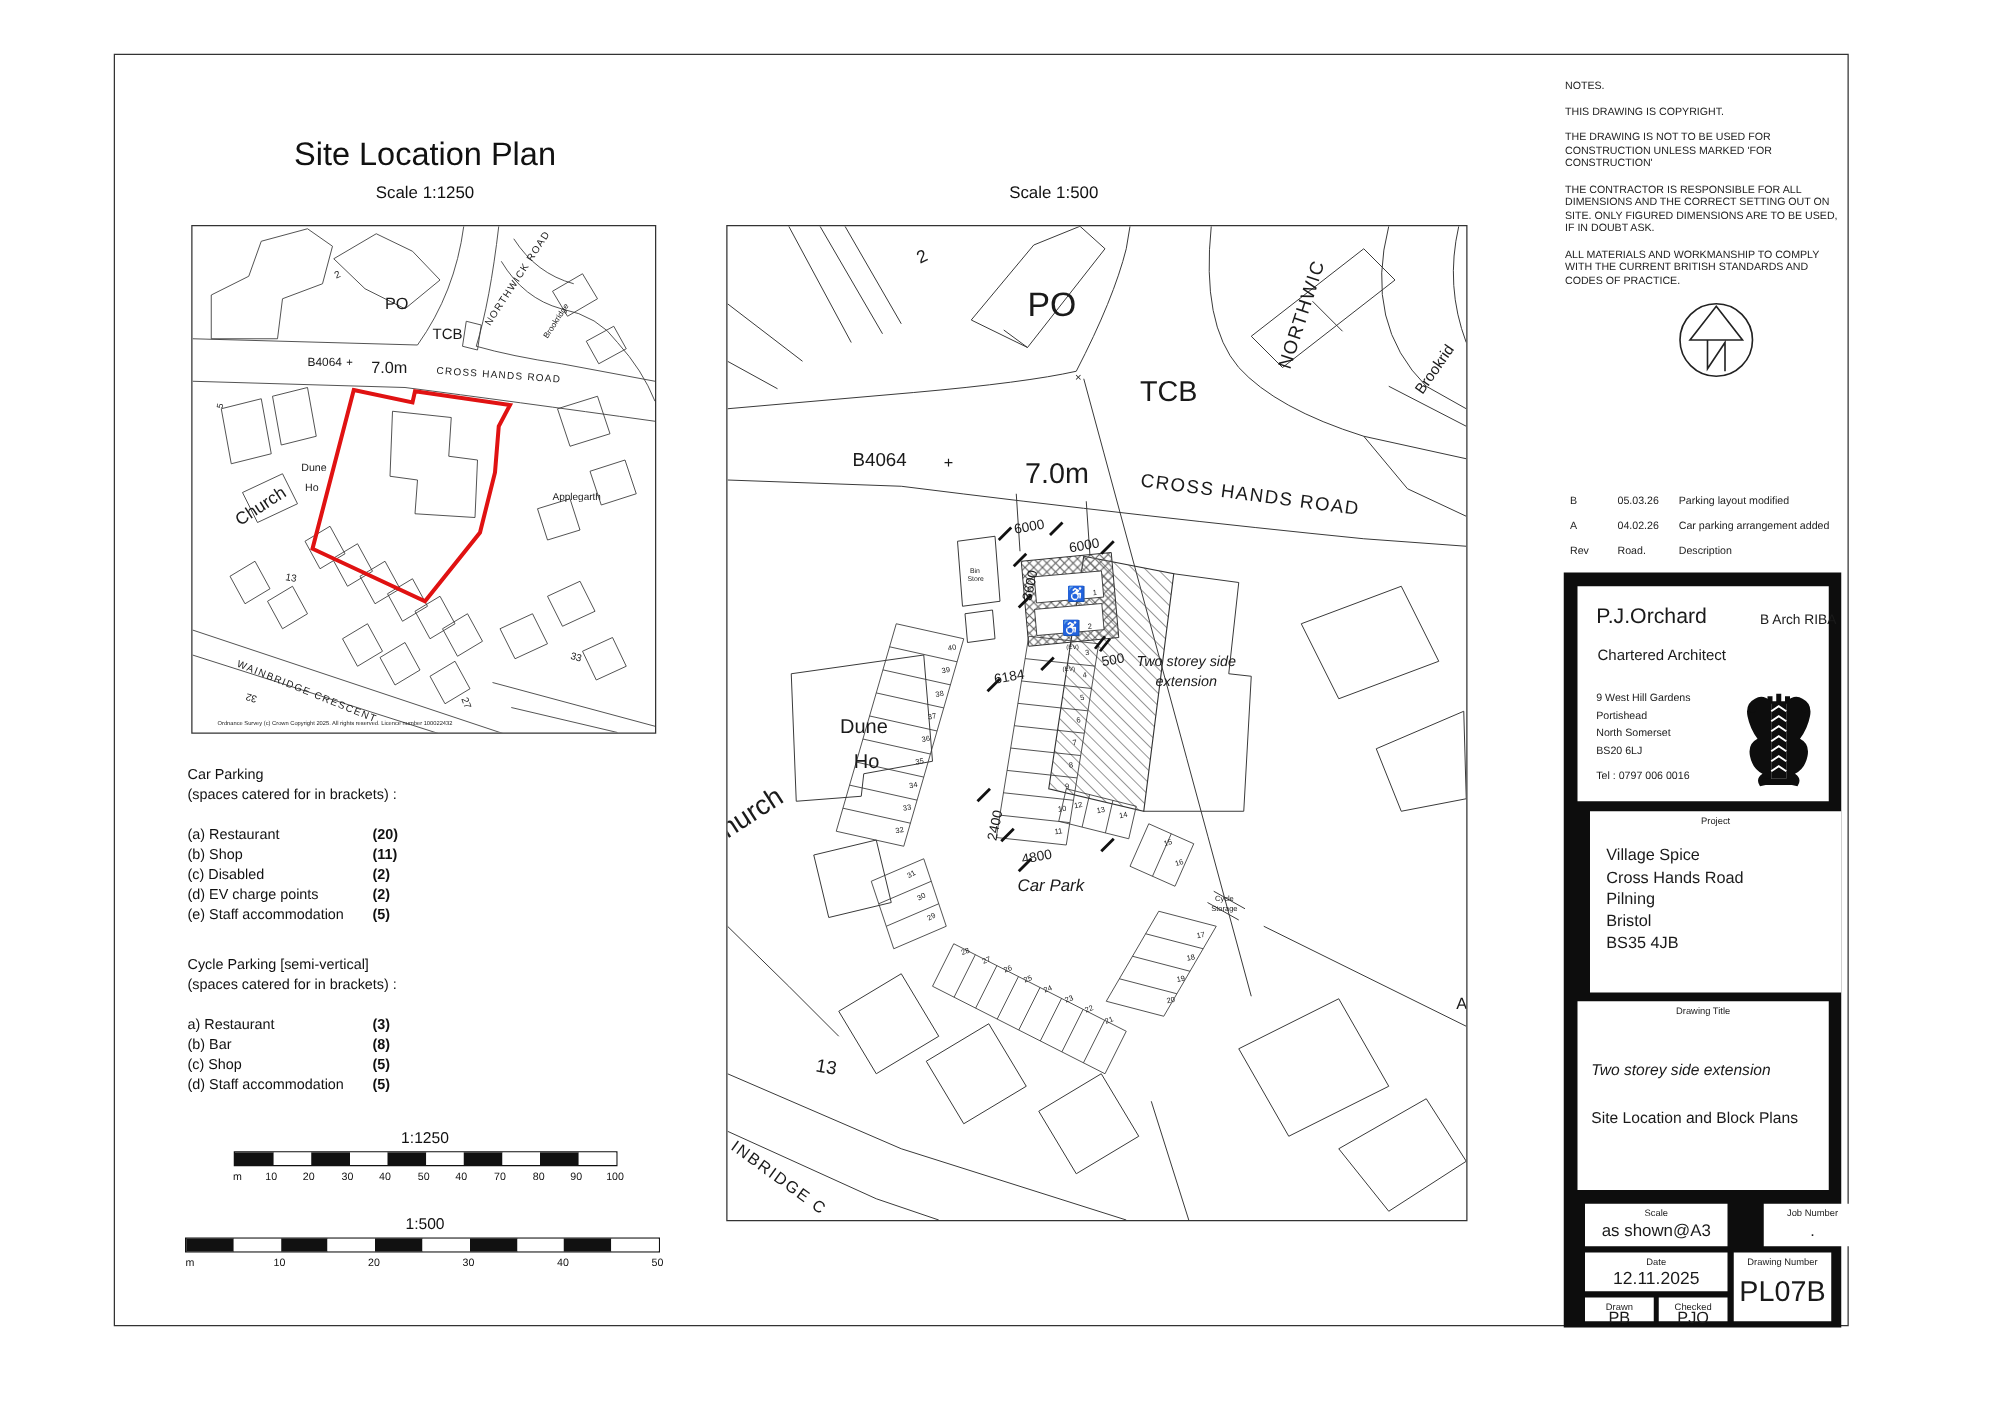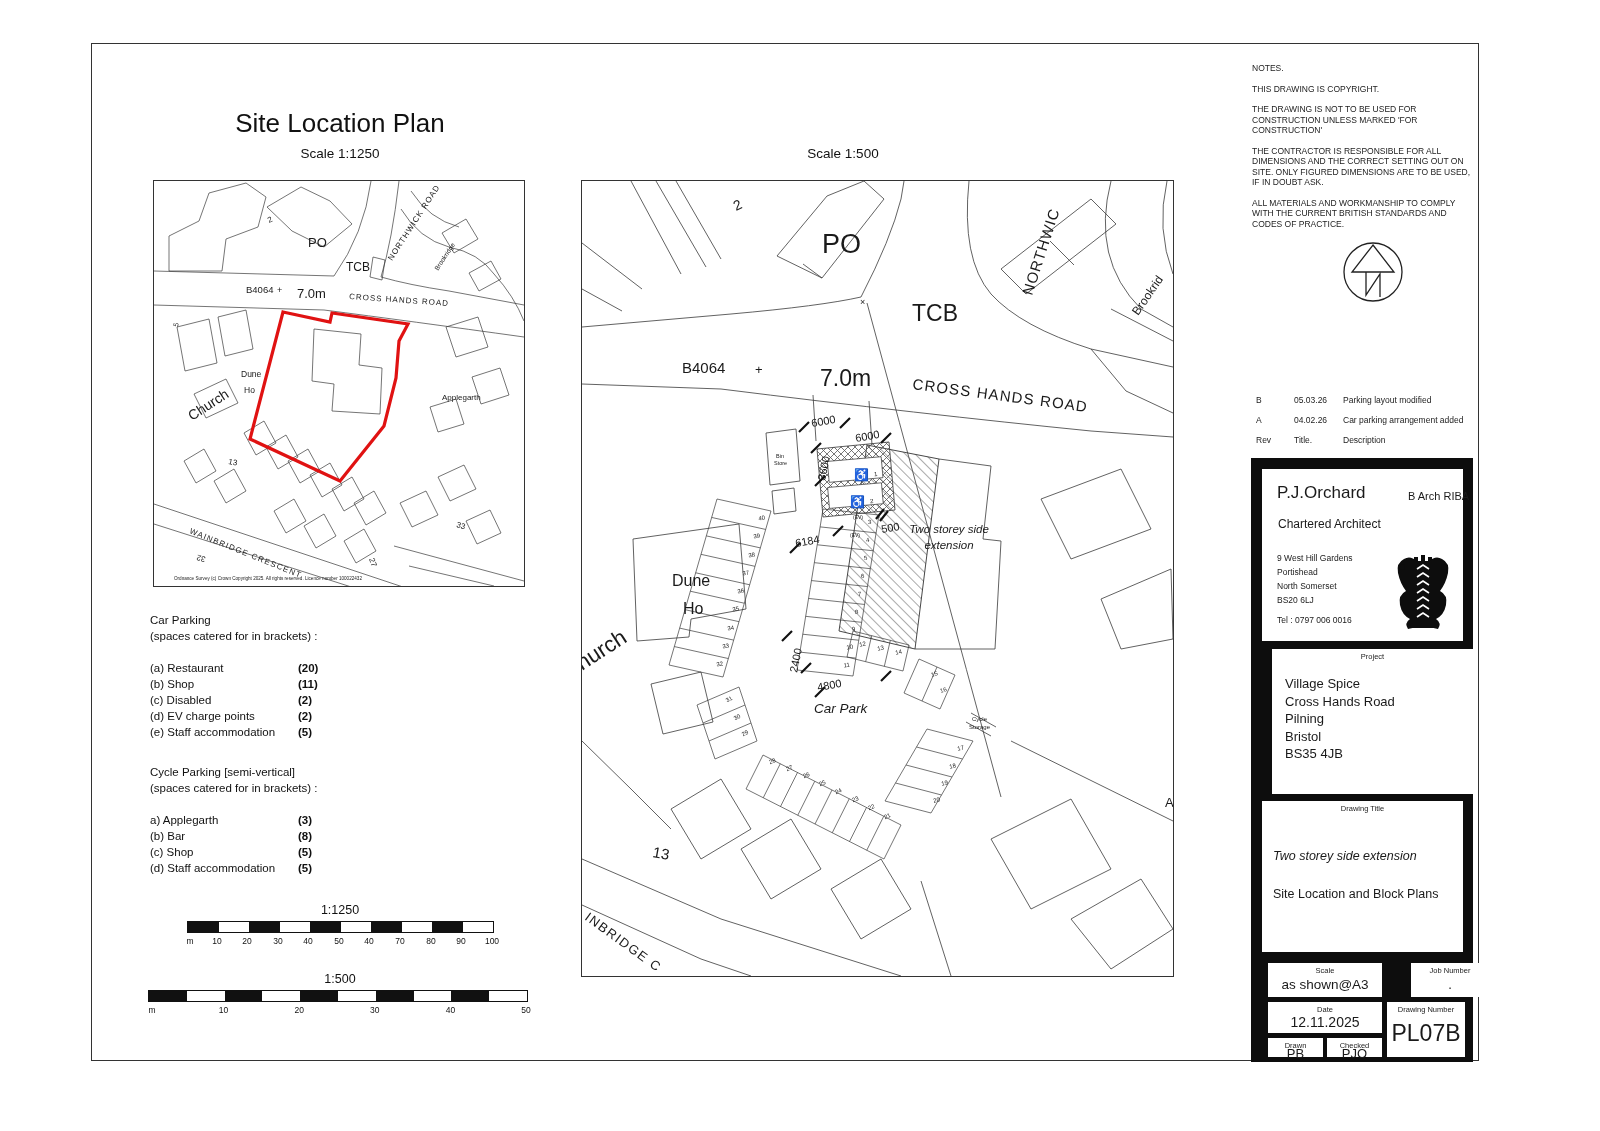--- a/index.html
+++ b/index.html
@@ -314,21 +314,21 @@
     <div class="pk-item"><span>(a) Restaurant</span><span class="cnt">(20)</span></div>
     <div class="pk-item"><span>(b) Shop</span><span class="cnt">(11)</span></div>
     <div class="pk-item"><span>(c) Disabled</span><span class="cnt">(2)</span></div>
     <div class="pk-item"><span>(d) EV charge points</span><span class="cnt">(2)</span></div>
     <div class="pk-item"><span>(e) Staff accommodation</span><span class="cnt">(5)</span></div>
     <div class="gap16"></div>
       <div class="gap8"></div>
     <div>Cycle Parking [semi-vertical]</div>
     <div>(spaces catered for in brackets) :</div>
     <div class="gap16"></div>
-    <div class="pk-item"><span>a) Applegarth</span><span class="cnt">(3)</span></div>
+    <div class="pk-item"><span>a) Restaurant</span><span class="cnt">(3)</span></div>
     <div class="pk-item"><span>(b) Bar</span><span class="cnt">(8)</span></div>
     <div class="pk-item"><span>(c) Shop</span><span class="cnt">(5)</span></div>
     <div class="pk-item"><span>(d) Staff accommodation</span><span class="cnt">(5)</span></div>
   </div>
 
   <div class="sbar-title" style="left:340px;top:903px;">1:1250</div>
   <div class="sbar" style="left:187px;top:921px;width:305px;">
     <div class="b" style="width:30.5px"></div>
       <div class="w" style="width:30.5px"></div>
       <div class="b" style="width:30.5px"></div>
@@ -396,21 +396,21 @@
       <span class="c2">05.03.26</span>
       <span class="c3">Parking layout modified</span>
     </div>
     <div class="rev-row" style="top:415px;">
       <span class="c1">A</span>
       <span class="c2">04.02.26</span>
       <span class="c3">Car parking arrangement added</span>
     </div>
     <div class="rev-row" style="top:435px;">
       <span class="c1">Rev</span>
-      <span class="c2">Title.</span>
+      <span class="c2">Road.</span>
       <span class="c3">Description</span>
     </div>
   </div>
 
   <div id="tb" class="abs">
 
     <div class="panel" style="left:11px;top:11px;width:201px;height:172px;">
       <div class="abs" style="left:15px;top:14px;font-size:17px;">P.J.Orchard</div>
       <div class="abs" style="left:146px;top:21px;font-size:11px;white-space:nowrap;">B Arch  RIBA</div>
       <div class="abs" style="left:16px;top:48px;font-size:12px;">Chartered Architect</div>

